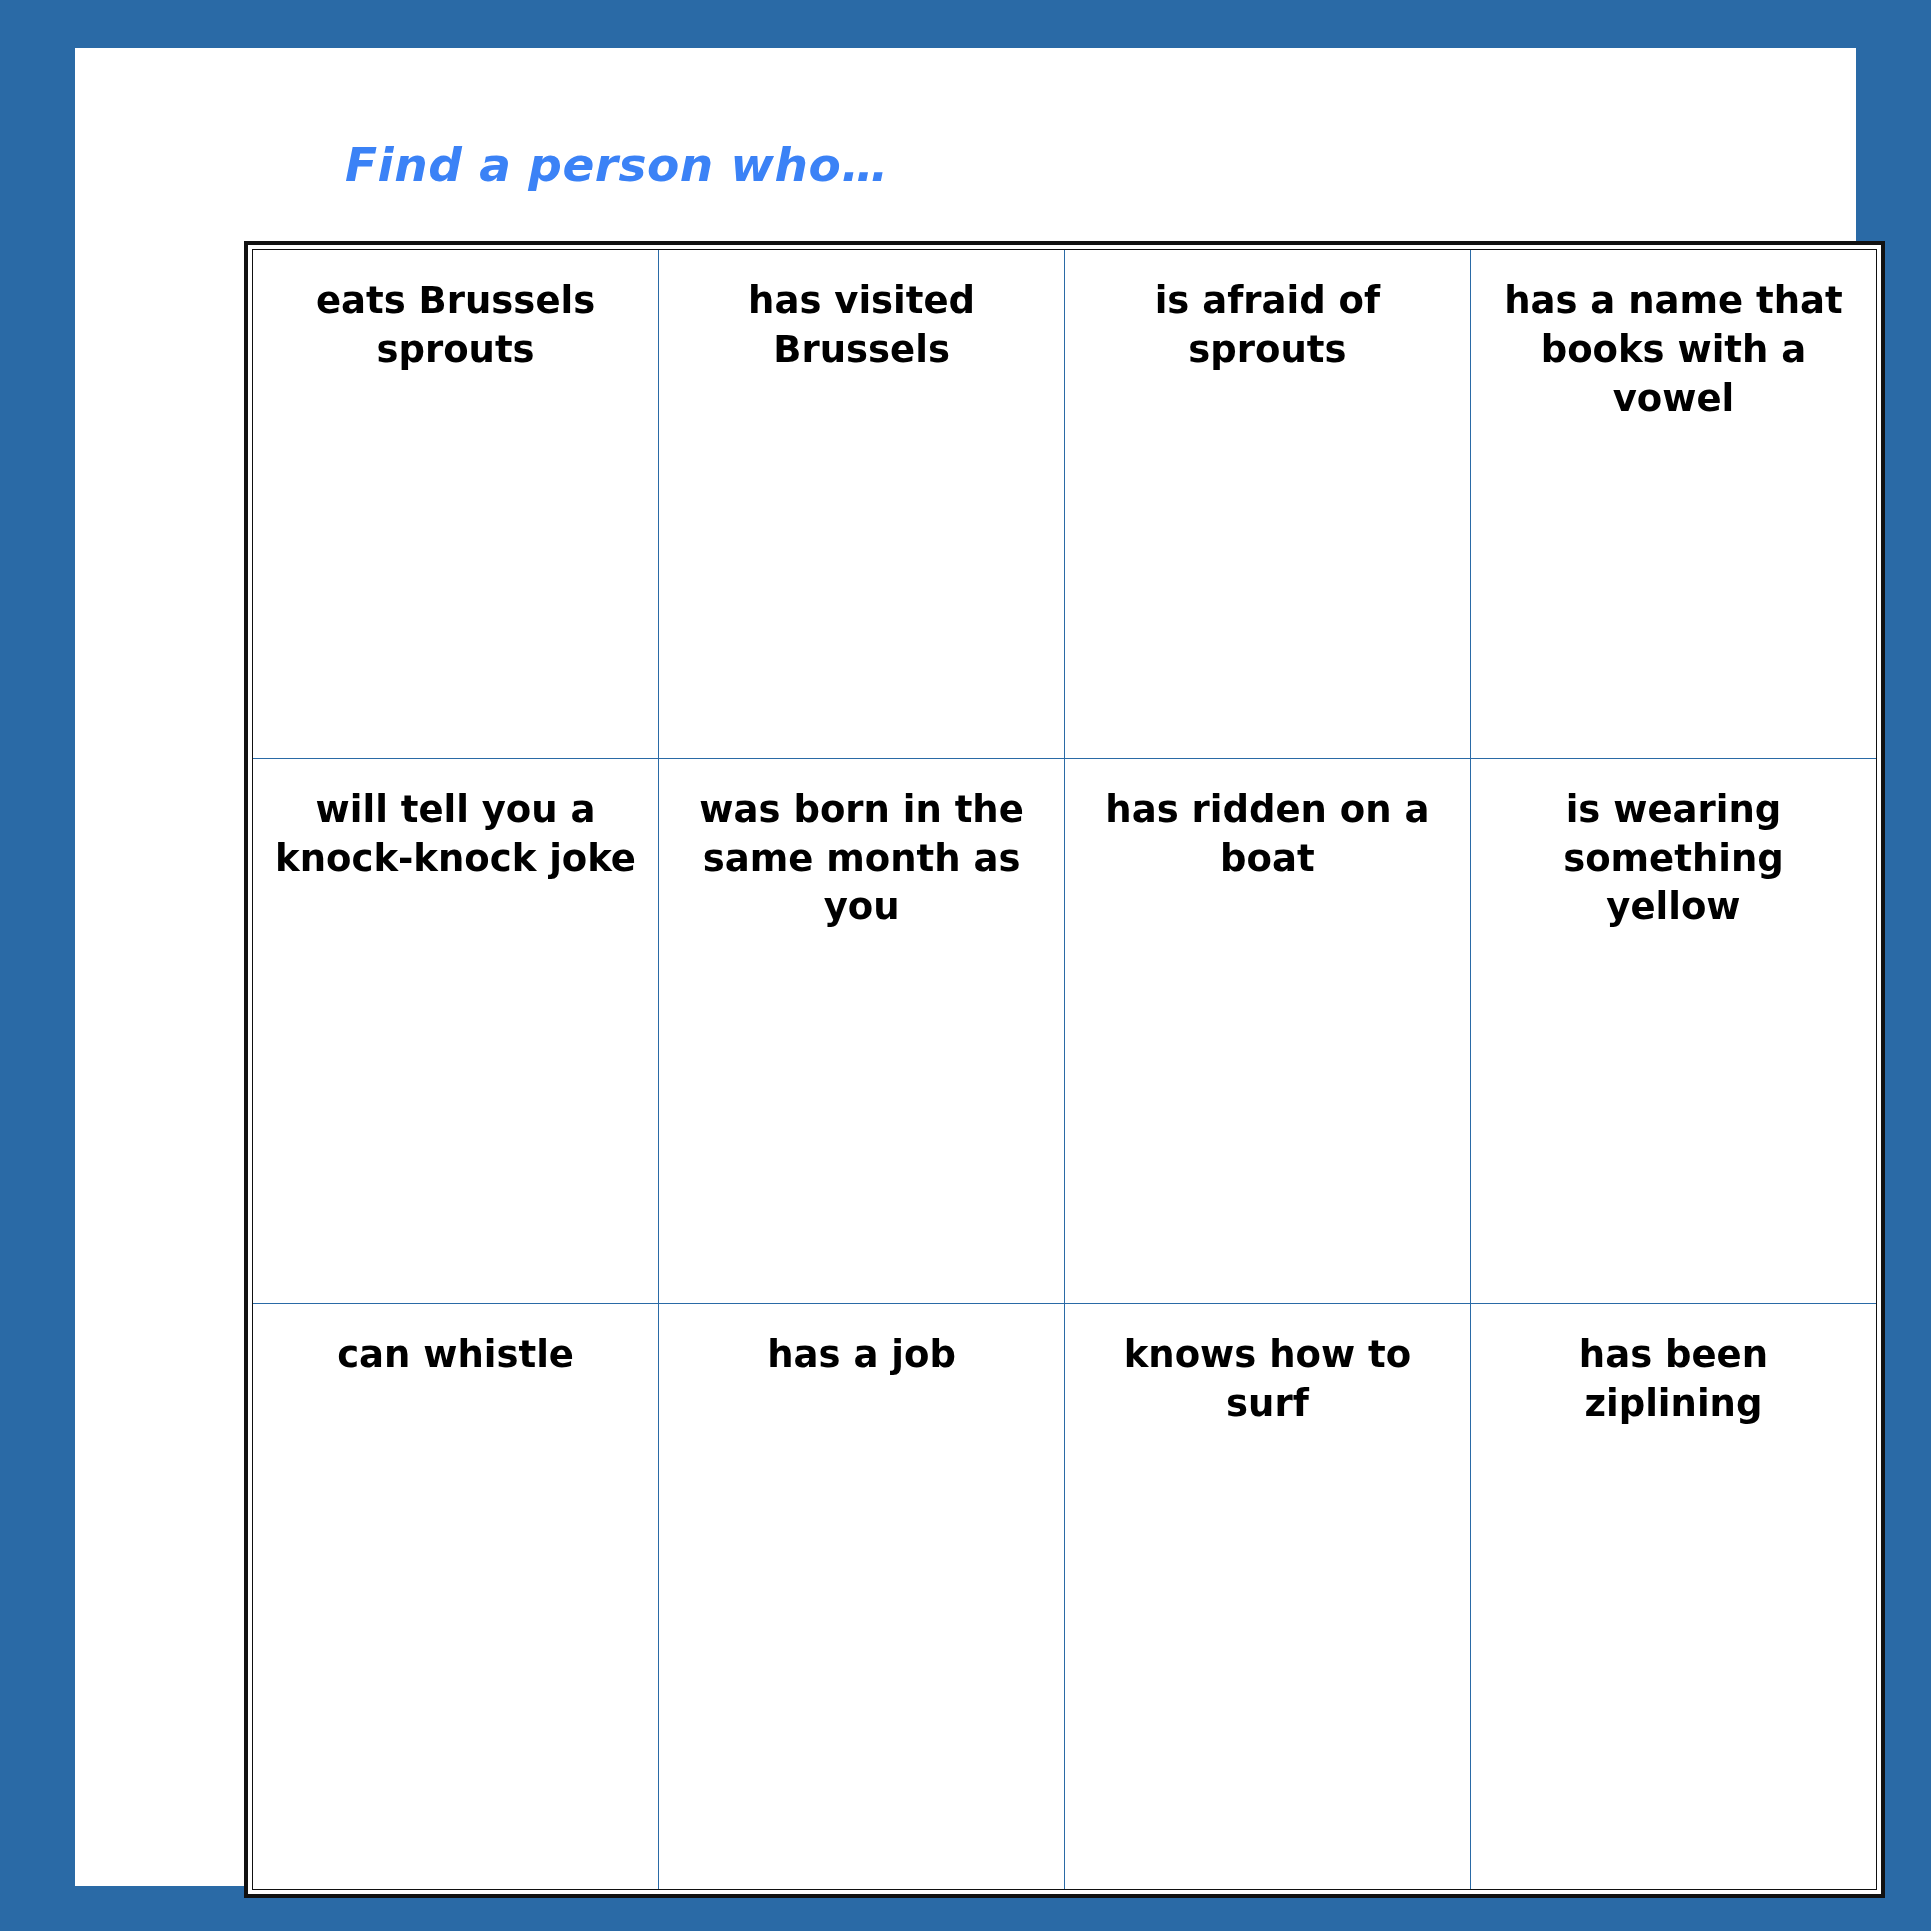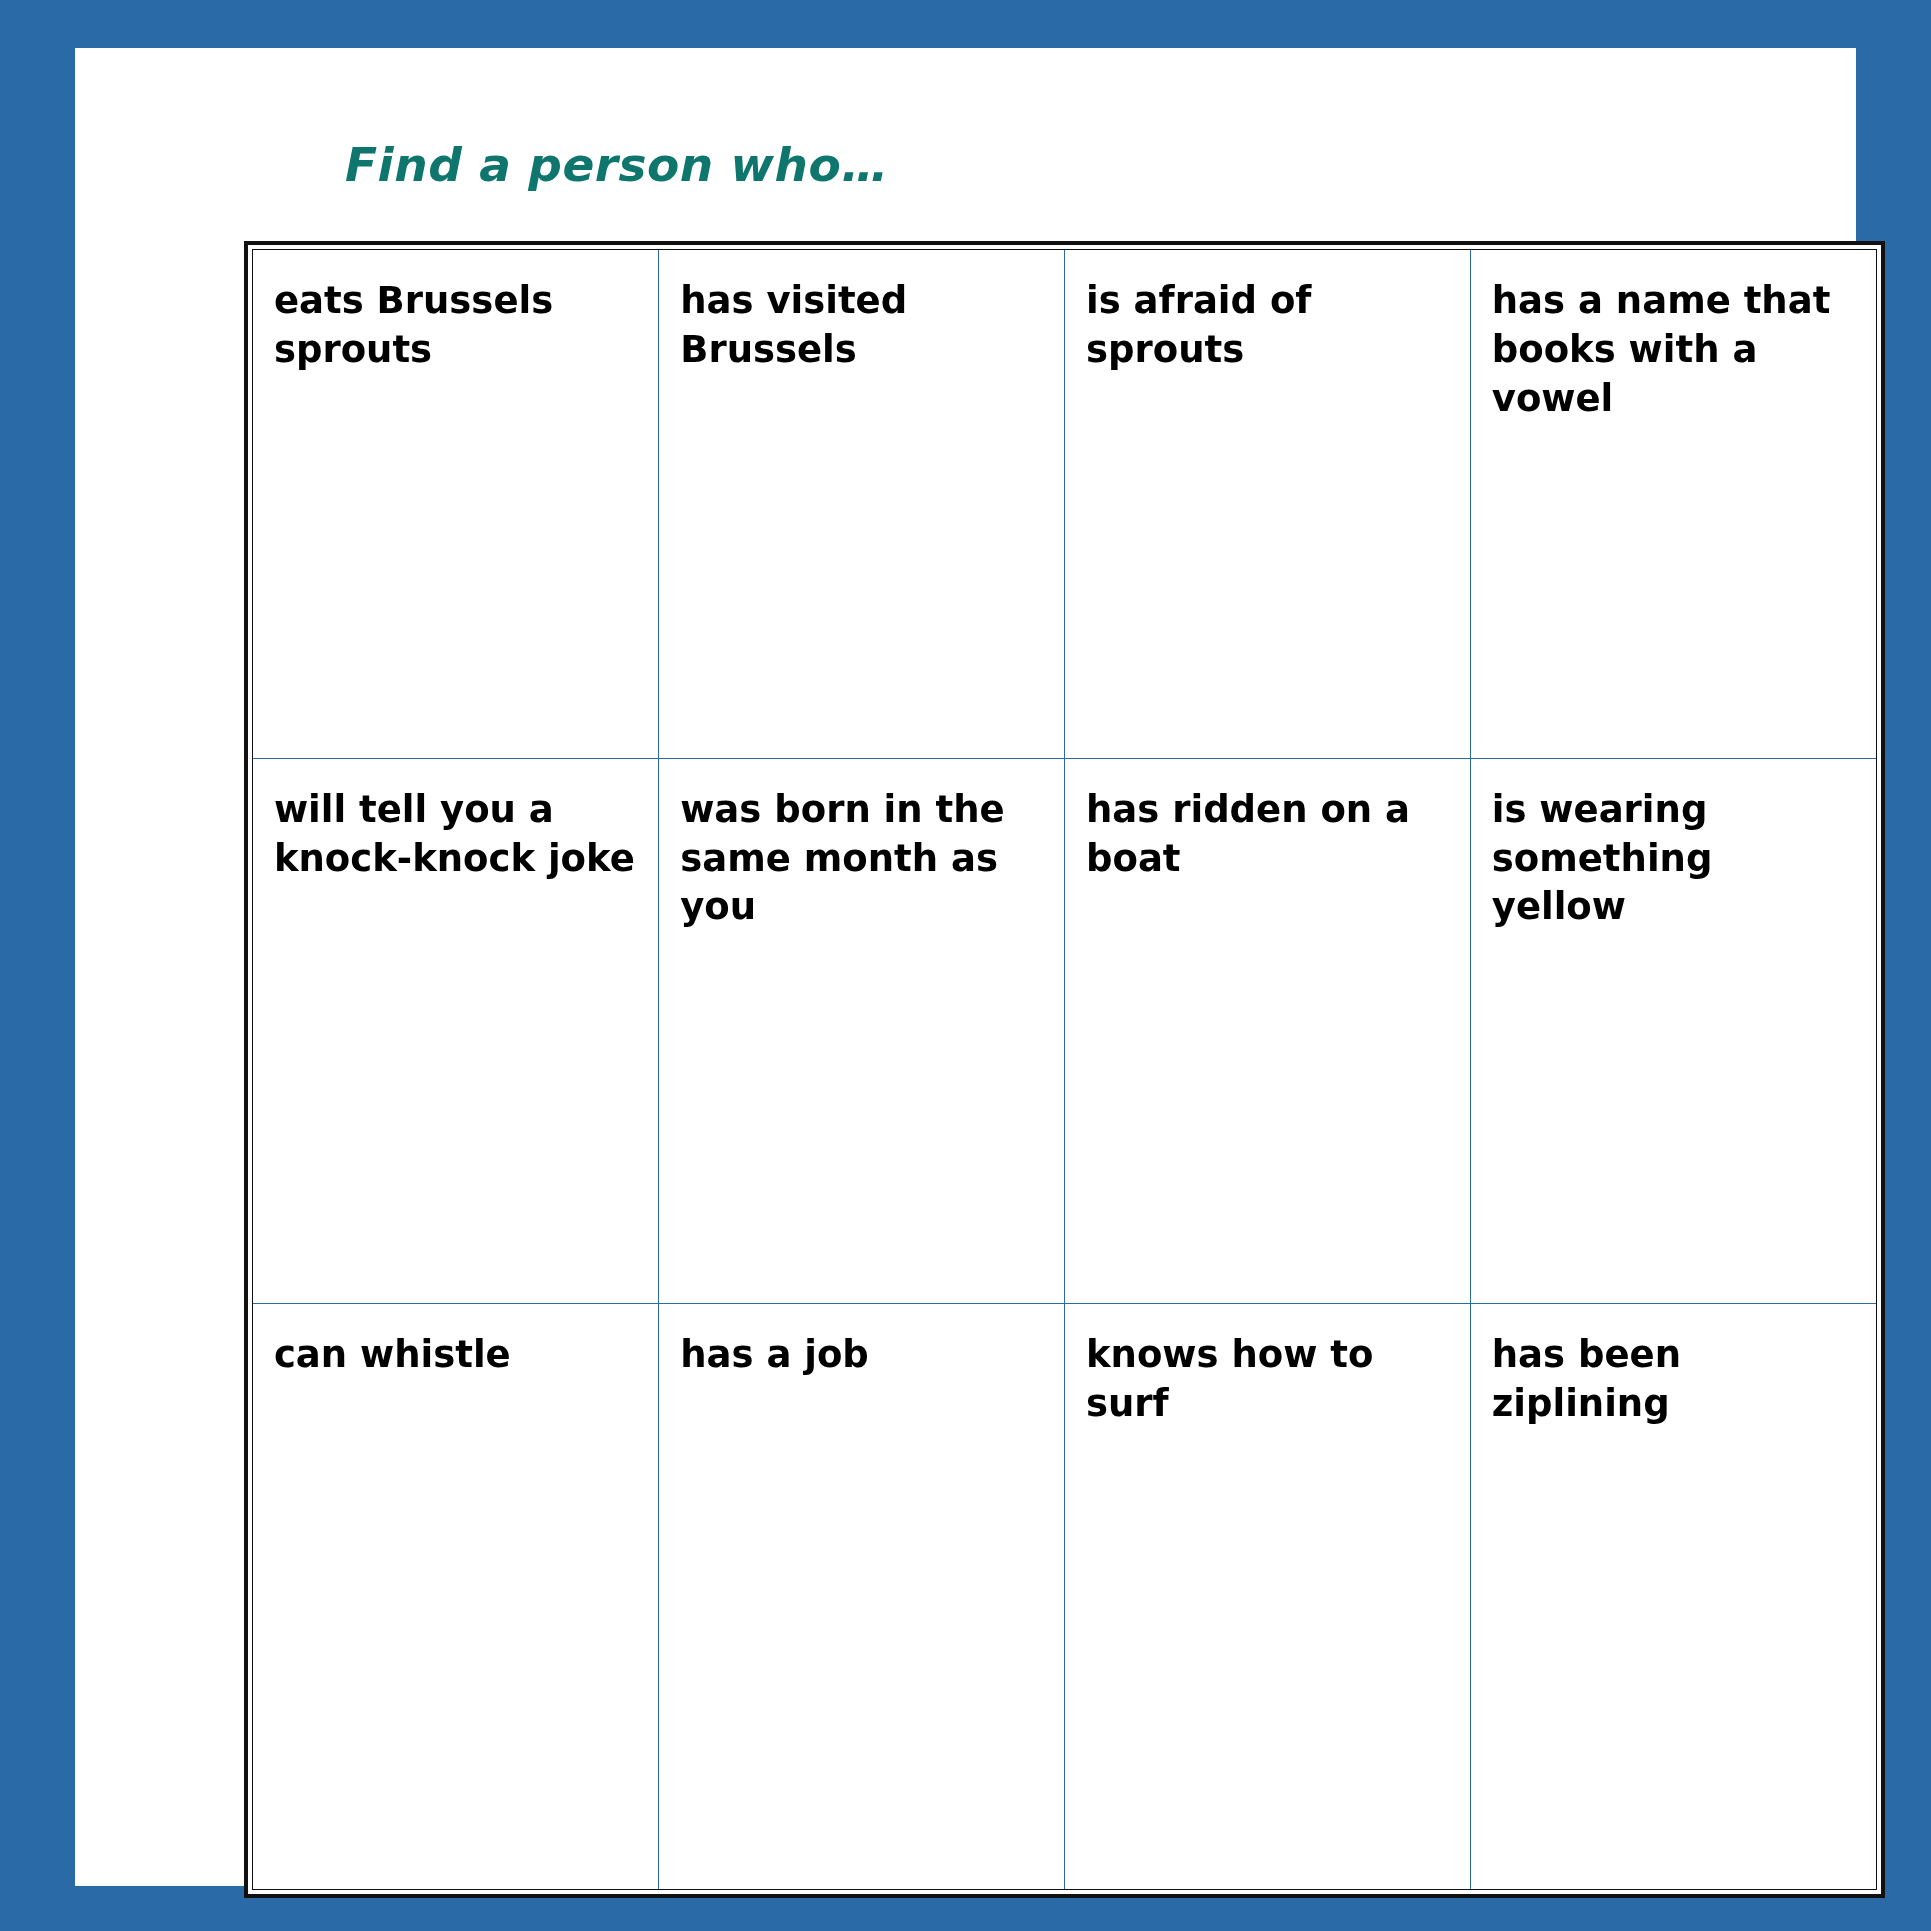--- a/index.html
+++ b/index.html
@@ -31,21 +31,21 @@
     box-sizing: border-box;
   }
   .worksheet-title {
     position: absolute;
     left: 270px;
     top: 89px;
     font-family: "DejaVu Sans", sans-serif;
     font-size: 47px;
     font-weight: bold;
     font-style: italic;
-    color: #0f766e;
+    color: #3b82f6;
     letter-spacing: 0.5px;
     white-space: nowrap;
   }
   .grid-outer {
     position: absolute;
     left: 169px;
     top: 193px;
     width: 1641px;
     height: 1657px;
     border: 4.8px solid #111111;
@@ -62,20 +62,21 @@
   }
   table.bingo {
     width: 100%;
     height: 100%;
     border-collapse: collapse;
     table-layout: fixed;
   }
   table.bingo td {
     border: 1.9px solid #2a6aa6;
     vertical-align: top;
+    text-align: center;
     padding: 27px 21px 0 21px;
     box-sizing: border-box;
   }
   table.bingo tr:first-child td {
     border-top: none;
   }
   table.bingo tr:last-child td {
     border-bottom: none;
   }
   table.bingo td:first-child {

